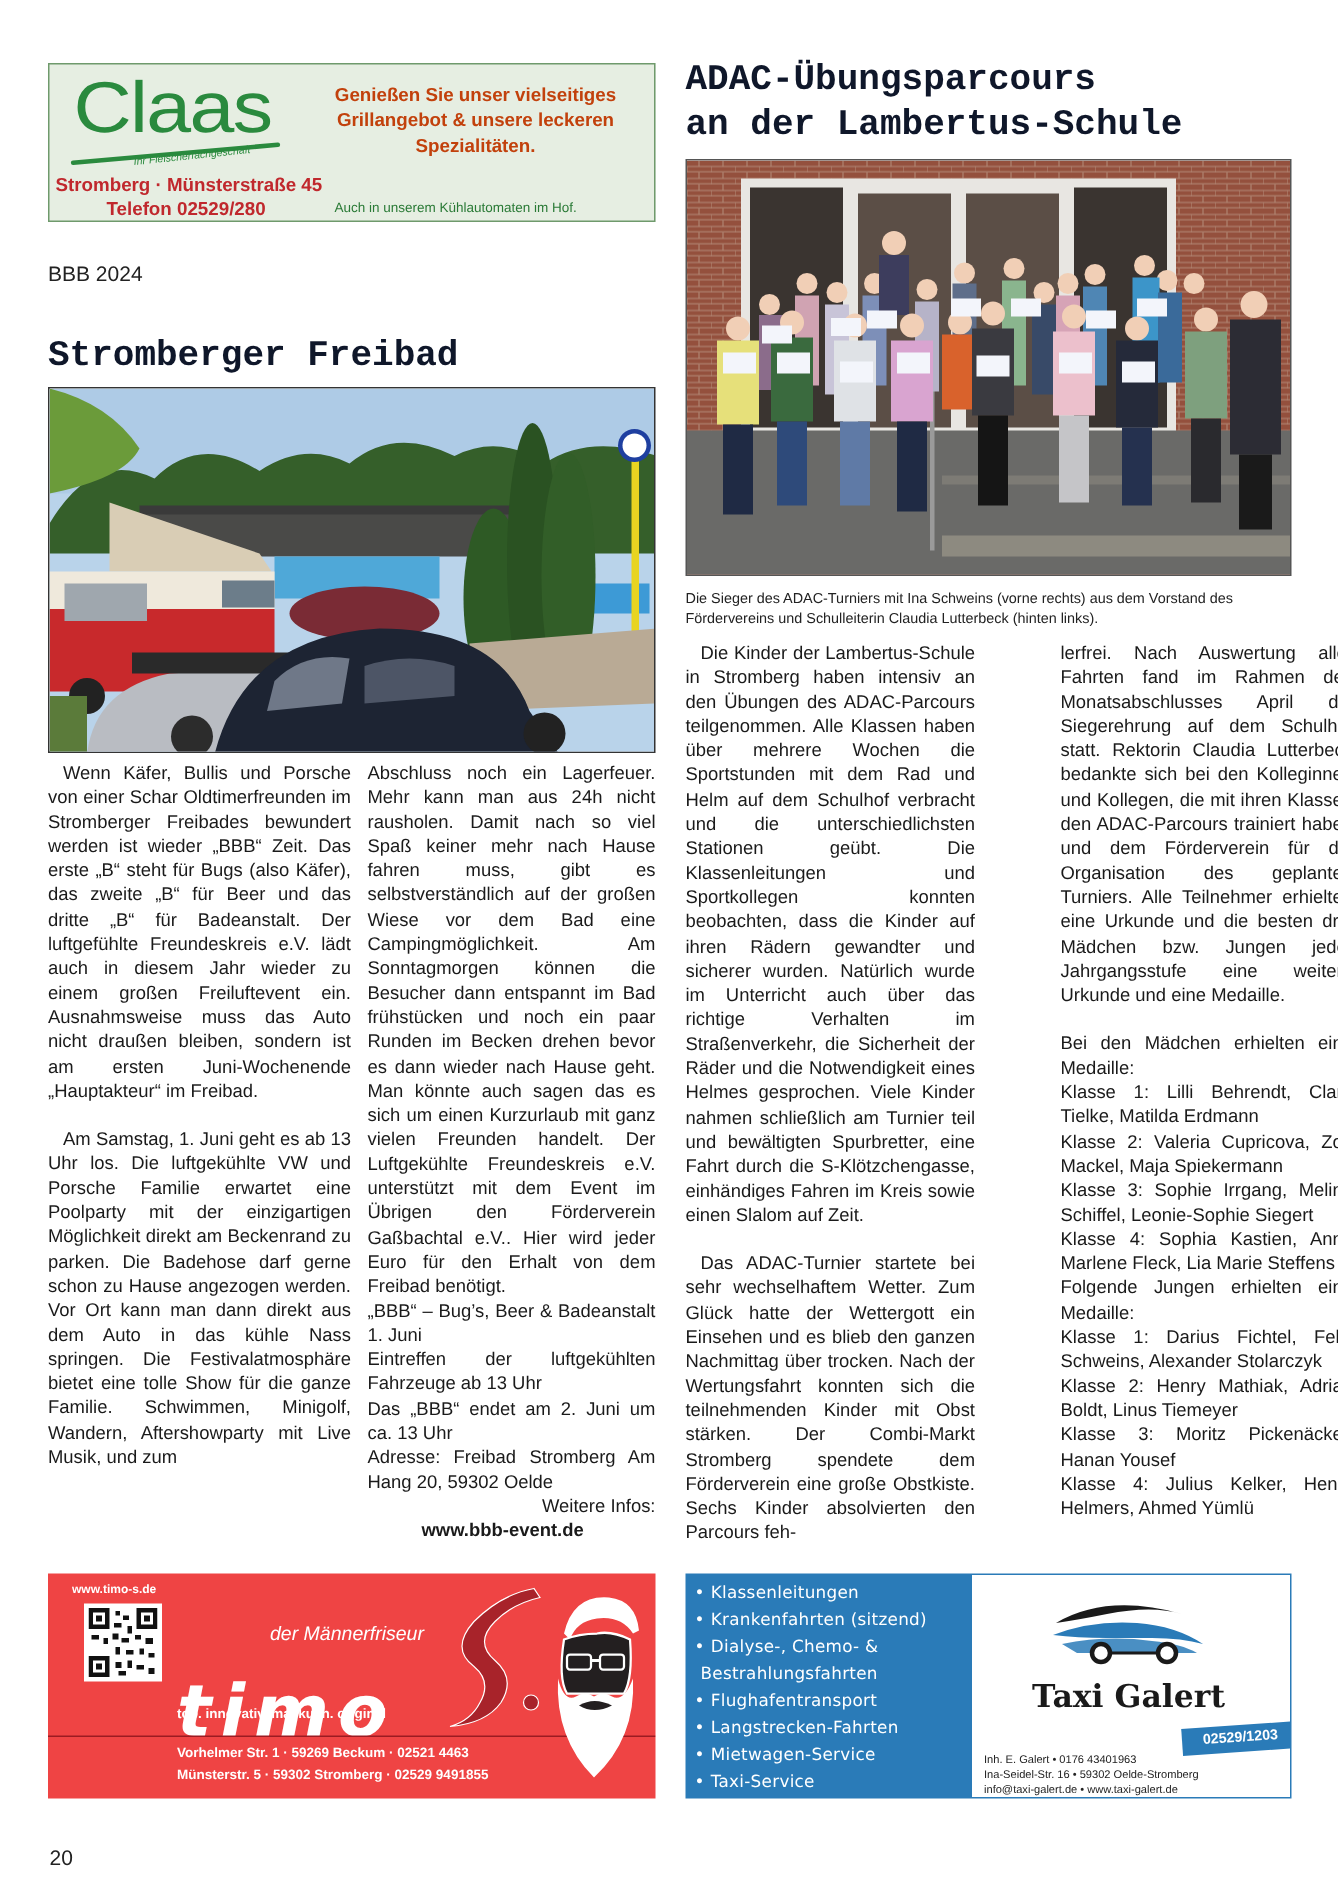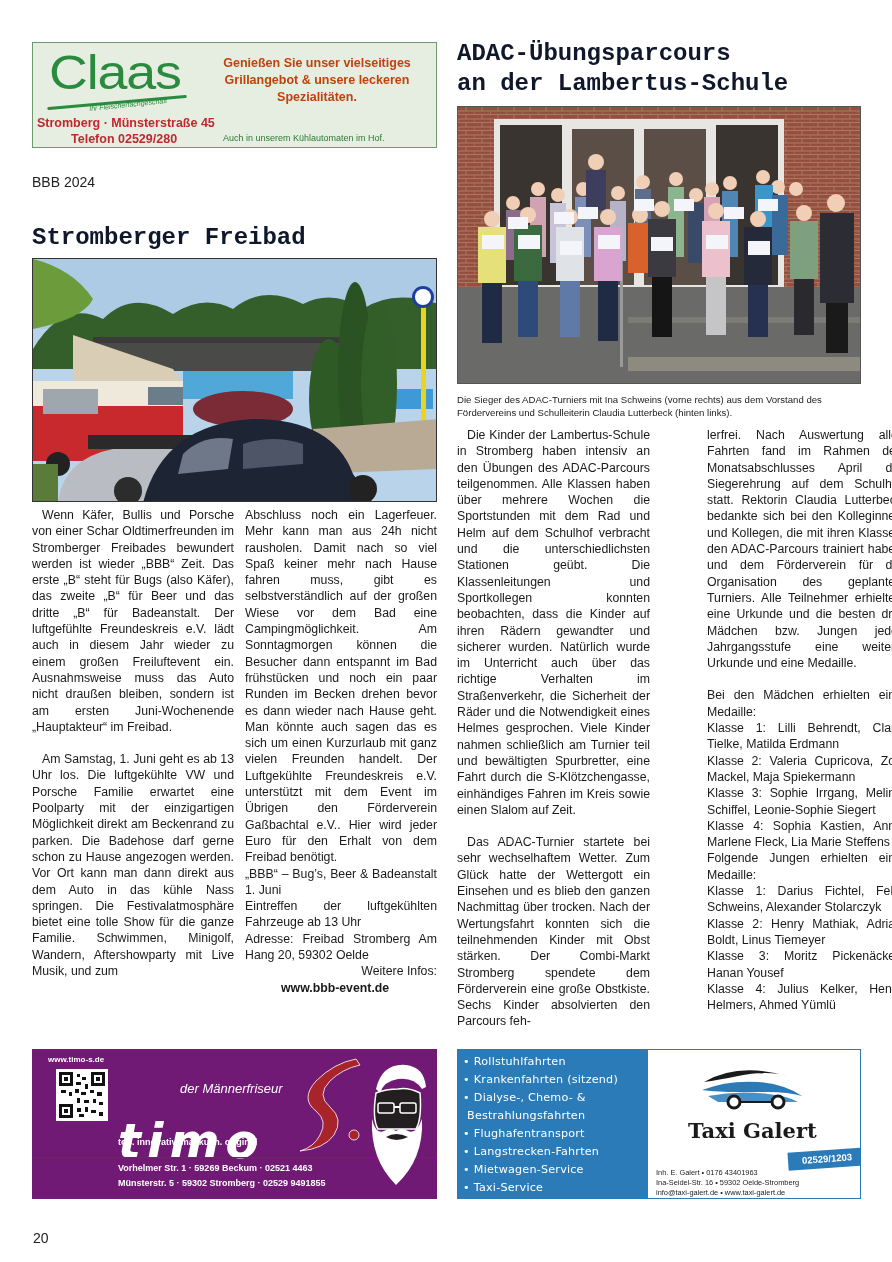--- a/index.html
+++ b/index.html
@@ -34,21 +34,21 @@
   .col p { margin: 0; }
   .col .indent { text-indent: 10px; }
   .col .gap { height: 16px; }
   .col .bold { font-weight: bold; margin-left: 36px; }
   .col1 { left: 32px; top: 507px; width: 202px; }
   .col2 { left: 245px; top: 507px; width: 192px; }
   .col3 { left: 457px; top: 427px; width: 193px; }
   .col4 { left: 667px; top: 427px; width: 195px; margin-left: 40px; }
 
   
-  .ad-timo { left: 32px; top: 1049px; width: 405px; height: 150px; background: #701a75; overflow: hidden; }
+  .ad-timo { left: 32px; top: 1049px; width: 405px; height: 150px; background: #ef4444; overflow: hidden; }
   .timo-url { position: absolute; left: 16px; top: 6px; font-size: 8px; font-weight: bold; color: #fff; }
   .timo-qr { position: absolute; left: 24px; top: 20px; width: 52px; height: 52px; background: #fff; padding: 3px; }
   .timo-der { position: absolute; left: 148px; top: 32px; font-size: 13px; font-style: italic; color: #fff; }
   .timo-word { position: absolute; left: 86px; top: 40px; font-size: 48px; font-weight: bold; font-style: italic; color: #fff; letter-spacing: 6px; font-family: "DejaVu Sans", sans-serif; margin-top: 24px; }
   .timo-tag { position: absolute; left: 86px; top: 88px; font-size: 9px; font-weight: bold; color: #fff; }
   .timo-line { position: absolute; left: 0; top: 108px; width: 405px; height: 1px; background: #9b1b22; }
   .timo-addr1 { position: absolute; left: 86px; top: 114px; font-size: 9px; font-weight: bold; color: #fff; }
   .timo-addr2 { position: absolute; left: 86px; top: 129px; font-size: 9px; font-weight: bold; color: #fff; }
   .timo-s { position: absolute; left: 262px; top: 6px; width: 70px; height: 100px; }
   .timo-beard { position: absolute; left: 330px; top: 10px; width: 70px; height: 130px; }
@@ -133,20 +133,21 @@
 <div class="abs col col1">
   <p class="indent">Wenn Käfer, Bullis und Porsche von einer Schar Oldtimerfreunden im Stromberger Freibades bewundert werden ist wieder „BBB“ Zeit. Das erste „B“ steht für Bugs (also Käfer), das zweite „B“ für Beer und das dritte „B“ für Badeanstalt. Der luftgefühlte Freundeskreis e.V. lädt auch in diesem Jahr wieder zu einem großen Freiluftevent ein. Ausnahmsweise muss das Auto nicht draußen bleiben, sondern ist am ersten Juni-Wochenende „Hauptakteur“ im Freibad.</p>
   <div class="gap"></div>
   <p class="indent">Am Samstag, 1. Juni geht es ab 13 Uhr los. Die luftgekühlte VW und Porsche Familie erwartet eine Poolparty mit der einzigartigen Möglichkeit direkt am Beckenrand zu parken. Die Badehose darf gerne schon zu Hause angezogen werden. Vor Ort kann man dann direkt aus dem Auto in das kühle Nass springen. Die Festivalatmosphäre bietet eine tolle Show für die ganze Familie. Schwimmen, Minigolf, Wandern, Aftershowparty mit Live Musik, und zum</p>
 </div>
 
 <div class="abs col col2">
   <p>Abschluss noch ein Lagerfeuer. Mehr kann man aus 24h nicht rausholen. Damit nach so viel Spaß keiner mehr nach Hause fahren muss, gibt es selbstverständlich auf der großen Wiese vor dem Bad eine Campingmöglichkeit. Am Sonntagmorgen können die Besucher dann entspannt im Bad frühstücken und noch ein paar Runden im Becken drehen bevor es dann wieder nach Hause geht. Man könnte auch sagen das es sich um einen Kurzurlaub mit ganz vielen Freunden handelt. Der Luftgekühlte Freundeskreis e.V. unterstützt mit dem Event im Übrigen den Förderverein Gaßbachtal e.V.. Hier wird jeder Euro für den Erhalt von dem Freibad benötigt.</p>
   <p>„BBB“ – Bug’s, Beer &amp; Badeanstalt 1. Juni</p>
   <p>Eintreffen der luftgekühlten Fahrzeuge ab 13 Uhr</p>
+  <p>Das „BBB“ endet am 2. Juni um ca. 13 Uhr</p>
   <p>Adresse: Freibad Stromberg Am Hang 20, 59302 Oelde</p>
   <p style="text-align:right">Weitere Infos:</p>
   <p class="bold">www.bbb-event.de</p>
 </div>
 
 <h1 class="abs headline h1-right">
   <span>ADAC-Übungsparcours</span><br>
   <span>an der Lambertus-Schule</span>
 </h1>
 
@@ -336,21 +337,21 @@
     <rect x="16" y="44" width="16" height="10" rx="2" fill="#231f20" stroke="#fff" stroke-width="1.5"></rect>
     <rect x="38" y="44" width="16" height="10" rx="2" fill="#231f20" stroke="#fff" stroke-width="1.5"></rect>
     <rect x="32" y="47" width="6" height="2" fill="#fff"></rect>
     <path d="M10 60 Q8 100 34 126 Q62 100 60 60 Q54 76 46 72 Q40 68 34 72 Q28 68 22 72 Q14 76 10 60Z" fill="#fff"></path>
     <path d="M24 78 Q34 72 46 78 Q34 84 24 78Z" fill="#231f20"></path>
   </svg>
 </div>
 
 <div class="abs ad-taxi">
   <ul class="taxi-left">
-    <li><span class="bullet">•</span><span>Rollstuhlfahrten</span></li>
+    <li><span class="bullet">•</span><span>Klassenleitungen</span></li>
     <li><span class="bullet">•</span><span>Krankenfahrten (sitzend)</span></li>
     <li><span class="bullet">•</span><span>Dialyse-, Chemo- &amp;</span></li>
     <li class="cont"><span>Bestrahlungsfahrten</span></li>
     <li><span class="bullet">•</span><span>Flughafentransport</span></li>
     <li><span class="bullet">•</span><span>Langstrecken-Fahrten</span></li>
     <li><span class="bullet">•</span><span>Mietwagen-Service</span></li>
     <li><span class="bullet">•</span><span>Taxi-Service</span></li>
   </ul>
   <svg class="taxi-car" viewBox="0 0 110 50">
     <path d="M6 18 Q40 -2 90 12 Q70 6 40 12 Q20 16 6 18Z" fill="#1a1a1a"></path>

